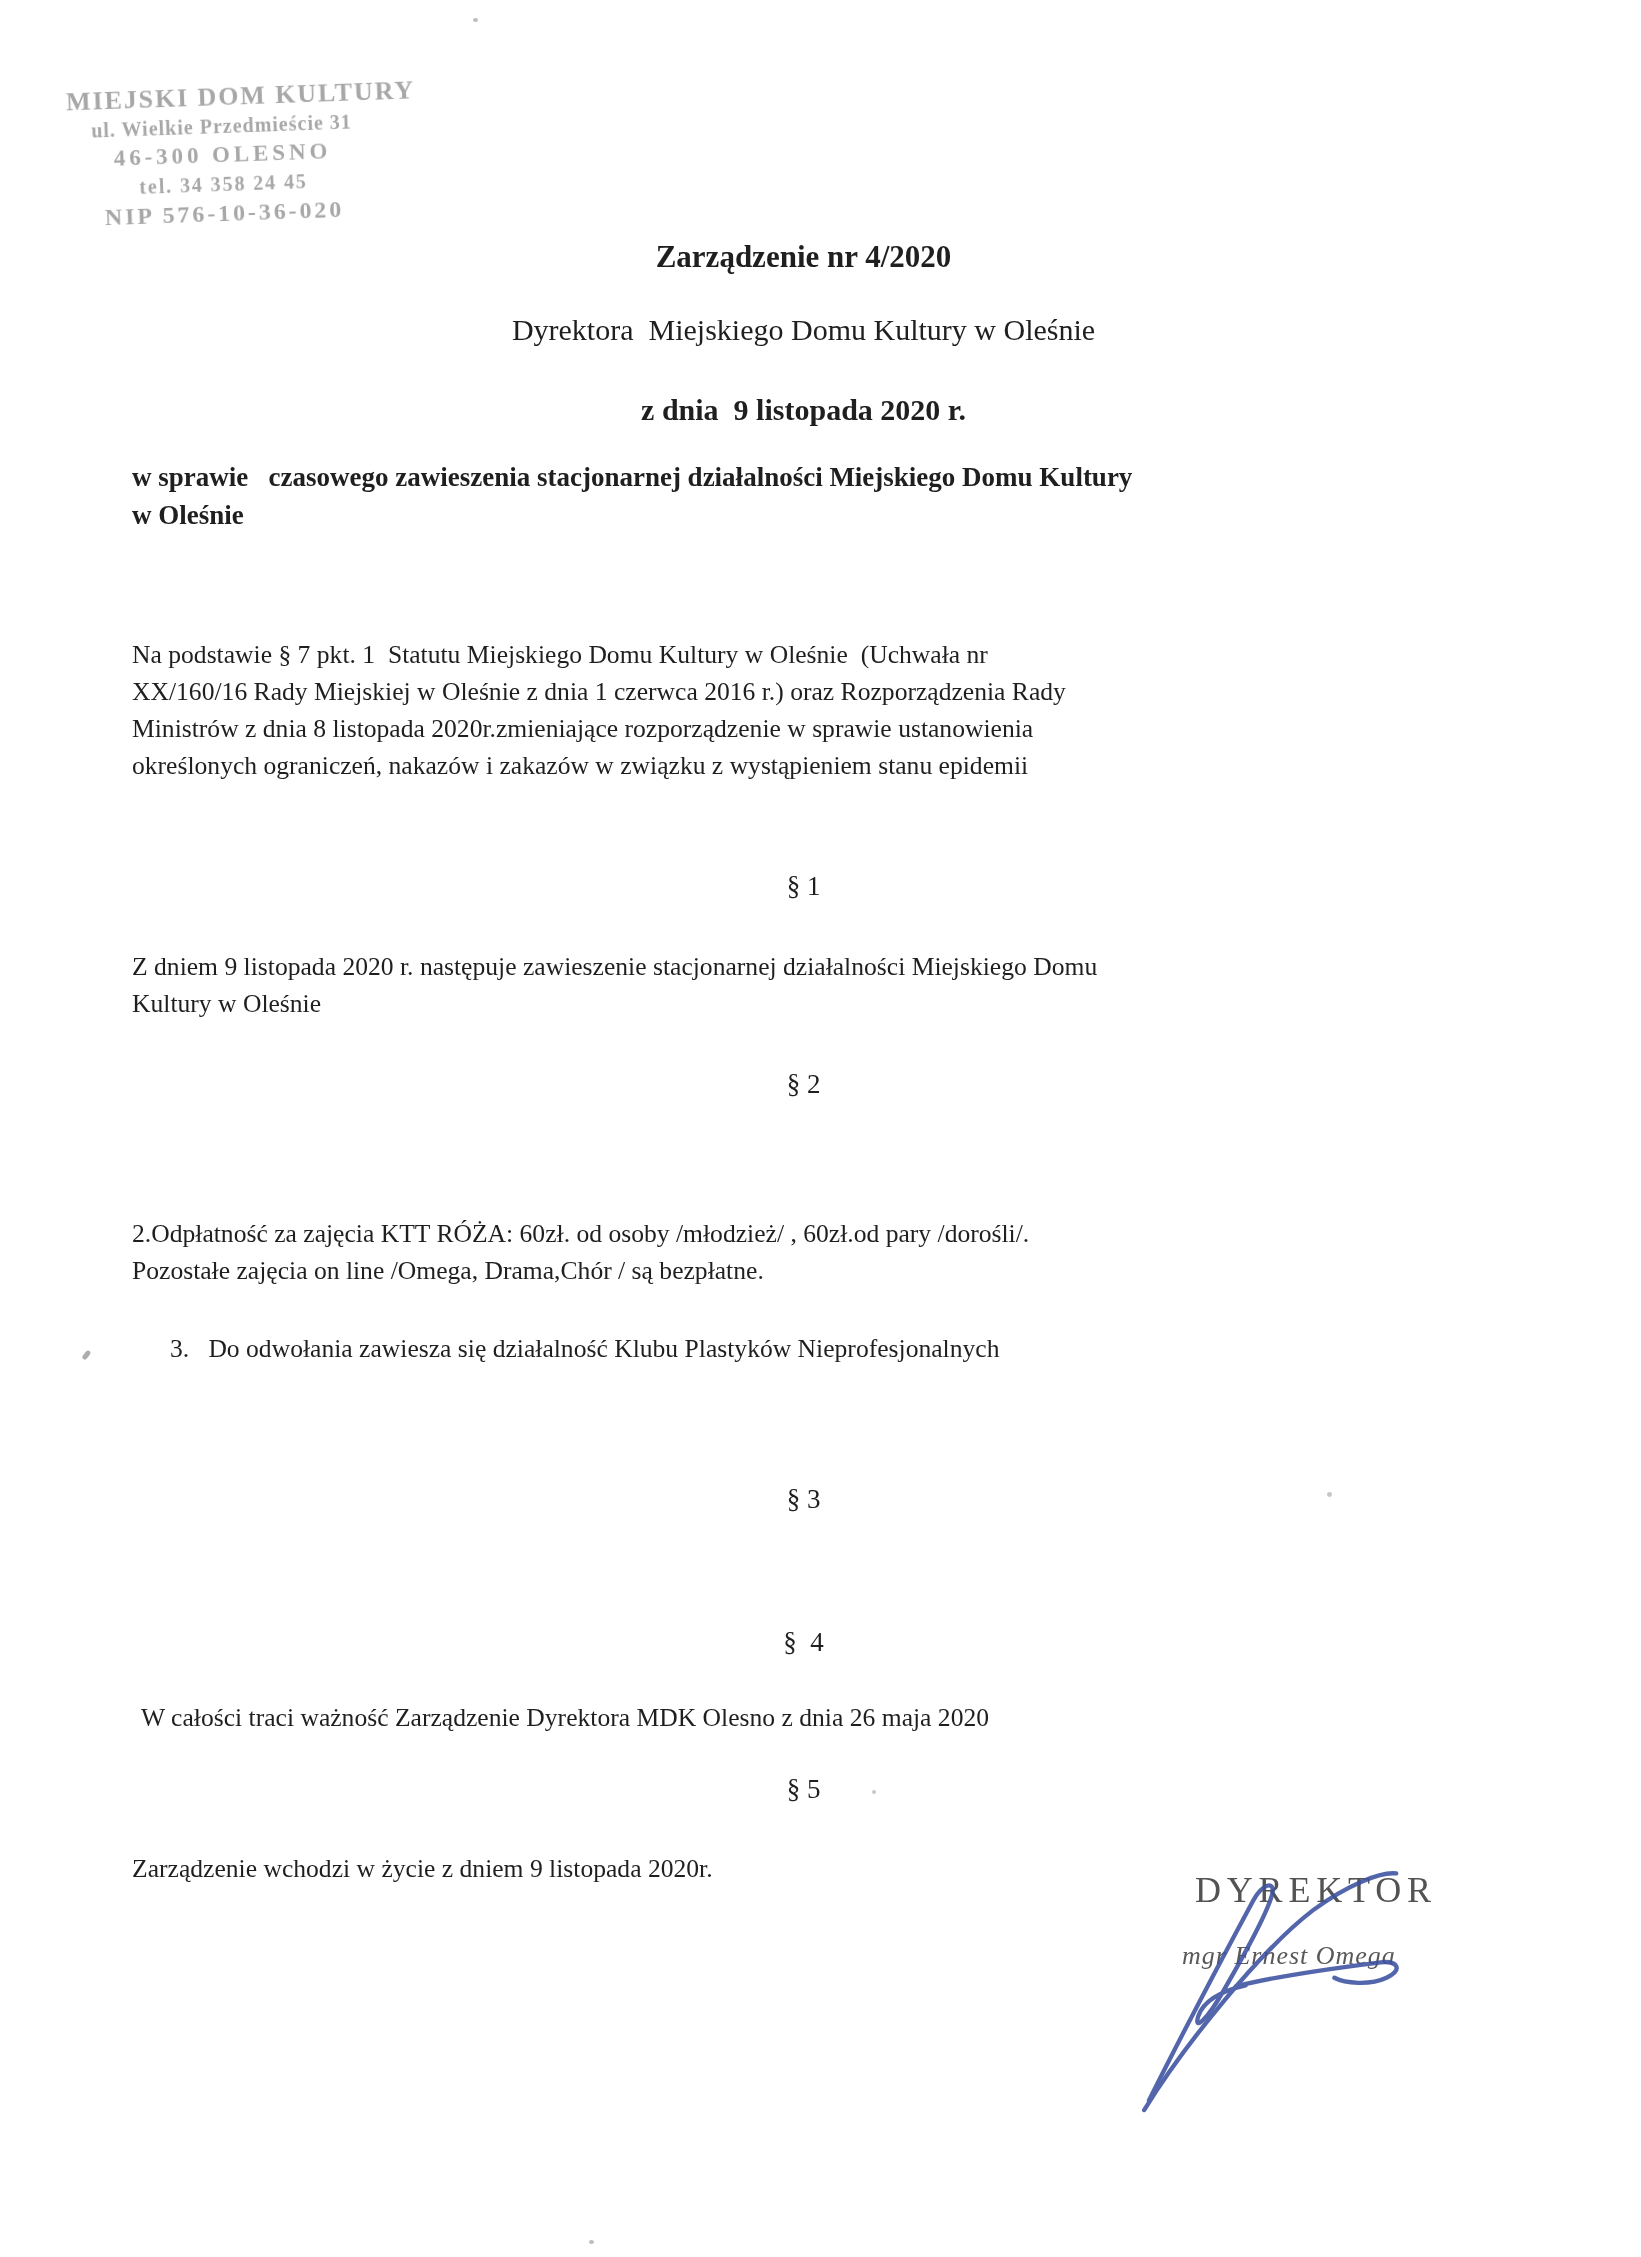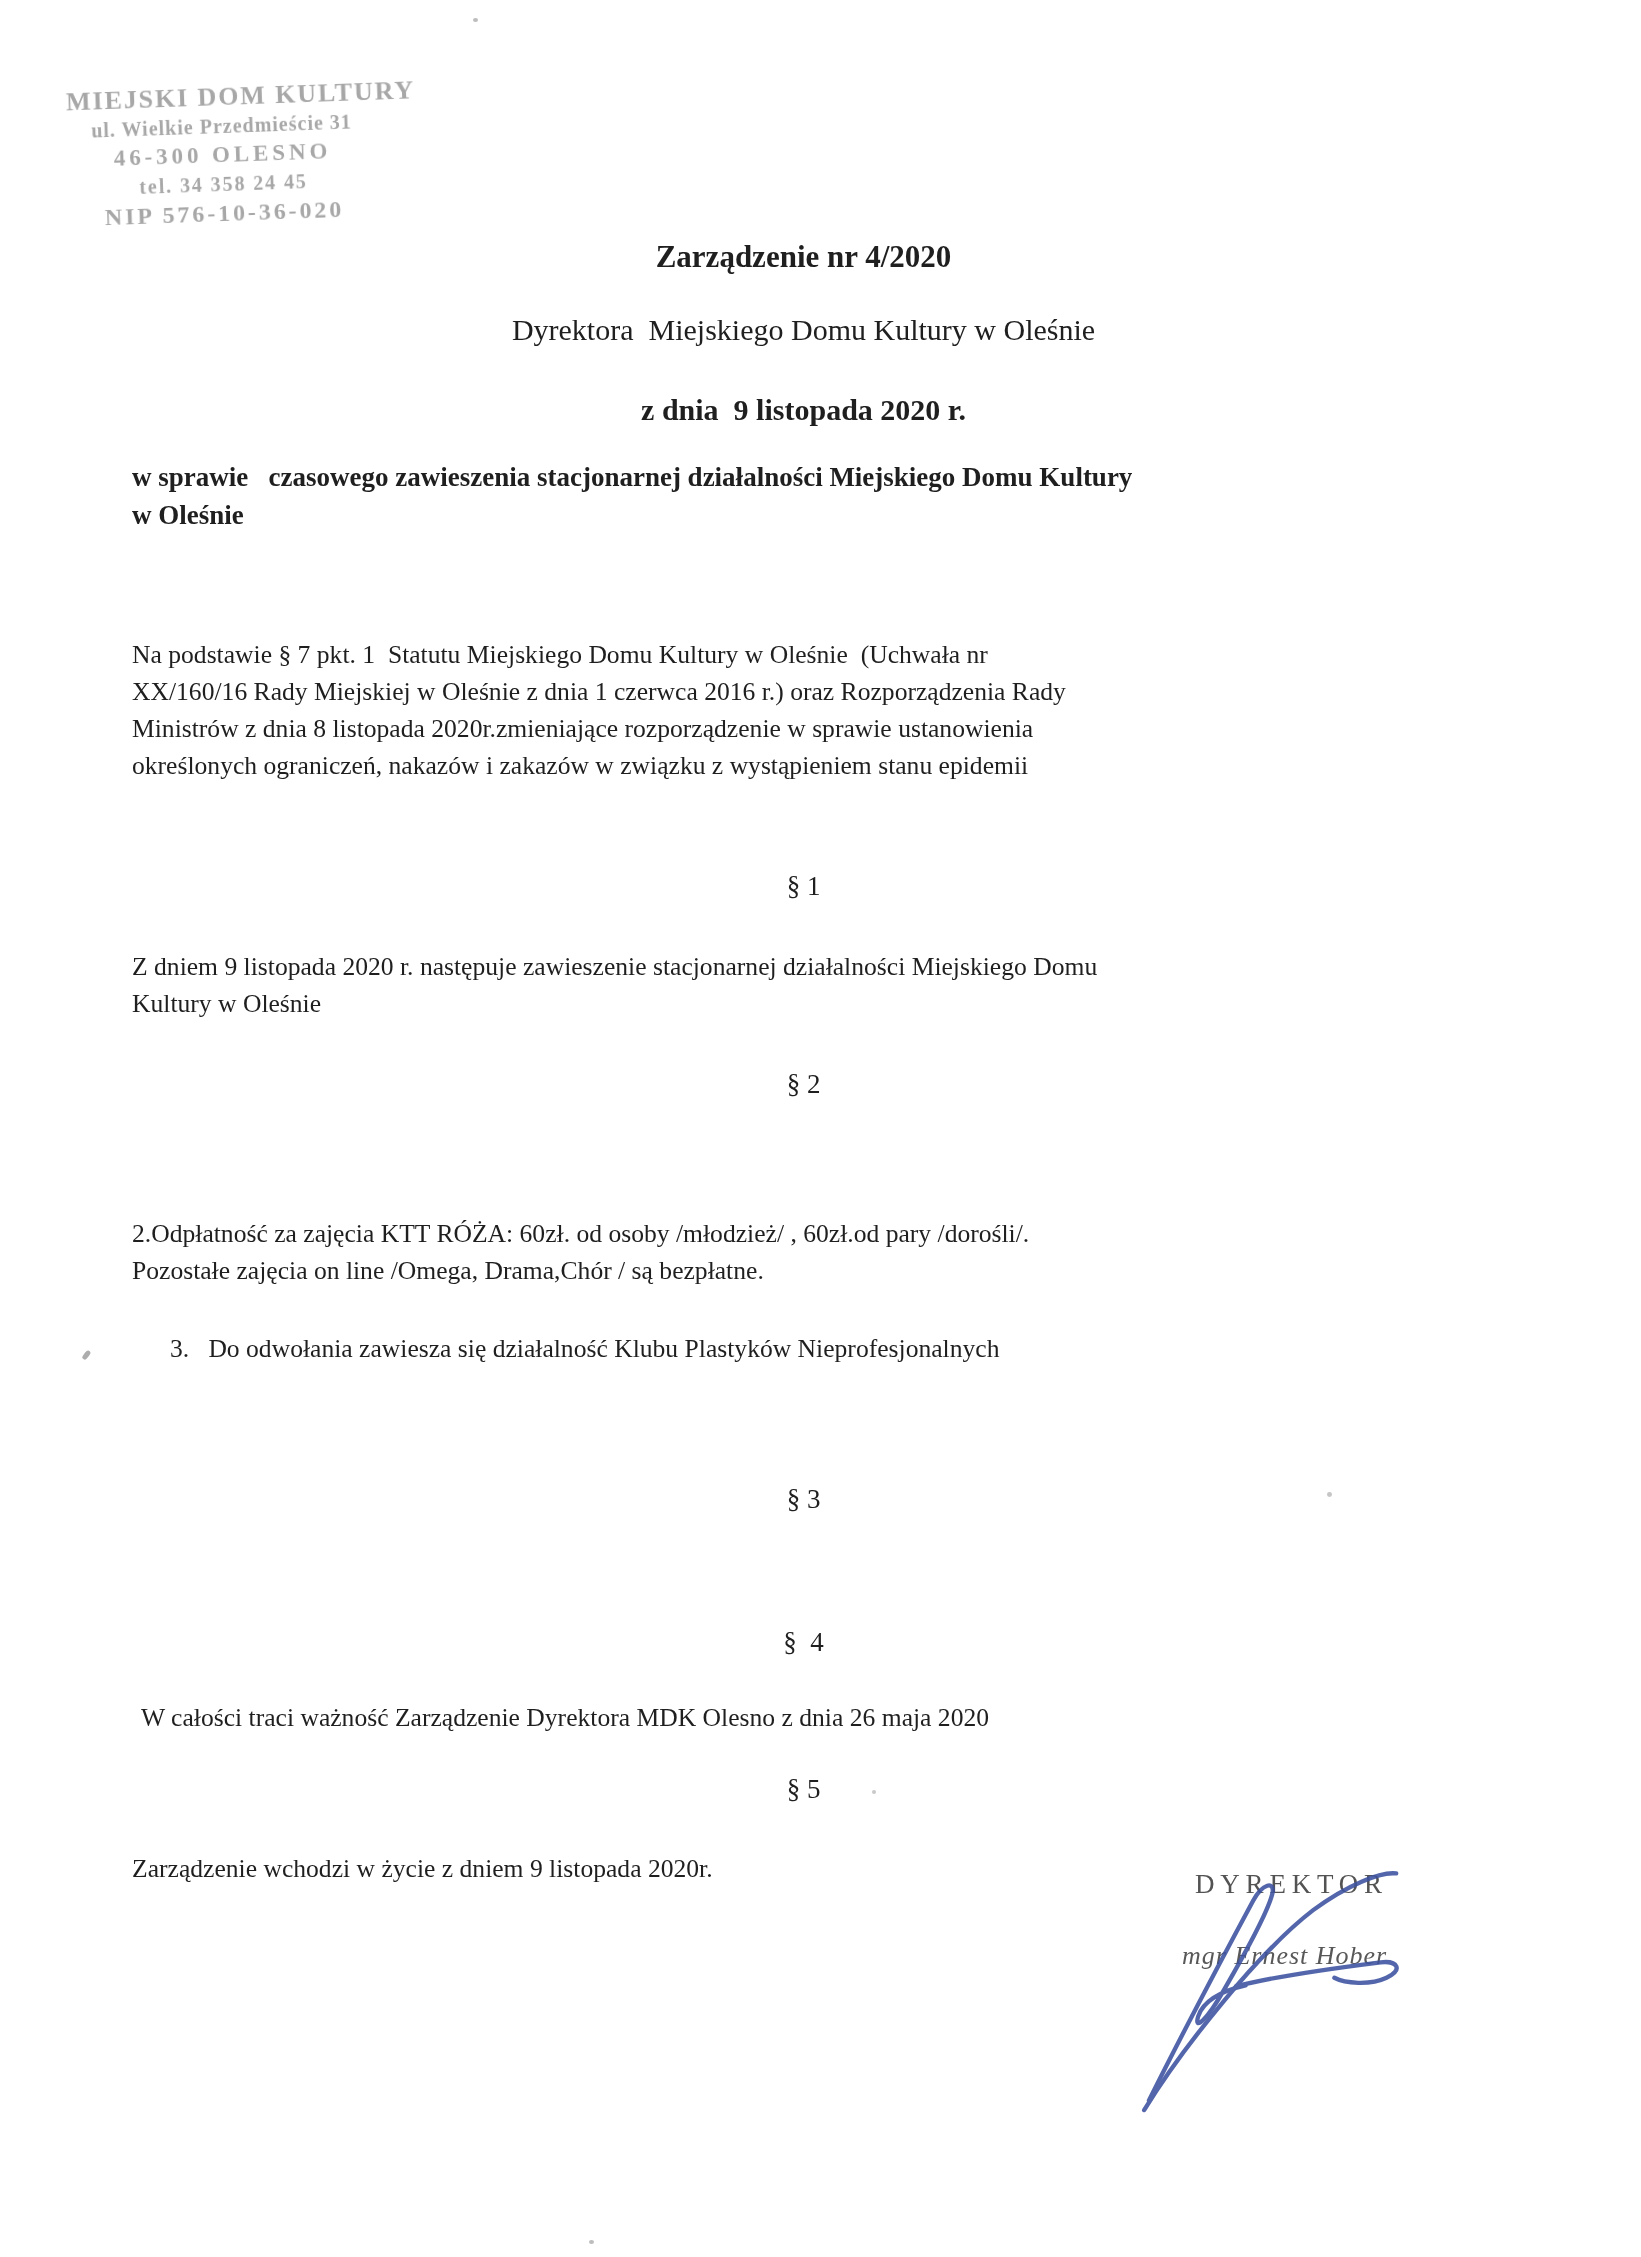--- a/index.html
+++ b/index.html
@@ -51,21 +51,21 @@
   .s2-item1  { left:132px; top:1145px; }
   .s2-item2  { left:132px; top:1215px; }
   .s2-item3  { left:170px; top:1330px; }
   .s3-body   { left:141px; top:1554px; }
   .s4-body   { left:141px; top:1699px; }
   .s5-body   { left:132px; top:1850px; }
 
   
   .sig-role {
     position:absolute; left:1195px; top:1869px;
-    font-size:27px; letter-spacing:5.8px; color:#3c3c3c; opacity:.88;
+    font-size:36px; letter-spacing:5.8px; color:#3c3c3c; opacity:.88;
     white-space:pre;
   }
   .sig-name {
     position:absolute; left:1182px; top:1941px;
     font-size:26px; font-style:italic; letter-spacing:1px;
     color:#474747; opacity:.9; white-space:pre;
   }
   .sig-ink { position:absolute; left:1091px; top:1825px; }
 
   
@@ -115,21 +115,21 @@
 
   <div class="center sec-head line" style="top:1484px">§ 3</div>
 
   <div class="center sec-head line" style="top:1627px">§  4</div>
   <div class="body-block s4-body line">W całości traci ważność Zarządzenie Dyrektora MDK Olesno z dnia 26 maja 2020</div>
 
   <div class="center sec-head line" style="top:1774px">§ 5</div>
   <div class="body-block s5-body line">Zarządzenie wchodzi w życie z dniem 9 listopada 2020r.</div>
 
   <div class="sig-role line">DYREKTOR</div>
-  <div class="sig-name line">mgr Ernest Hober</div>
+  <div class="sig-name line">mgr Ernest Omega</div>
 
   <svg class="sig-ink" width="367" height="319" viewBox="0 0 380 330">
     <g fill="none" stroke="#3d52a0" stroke-width="4.5" stroke-linecap="round" stroke-linejoin="round" opacity="0.88">
       <path d="M 55 295 C 95 230, 175 130, 230 88 C 265 62, 300 48, 316 50"></path>
       <path d="M 60 285 C 90 225, 140 130, 168 78 C 178 60, 190 58, 188 70 C 184 88, 160 132, 138 170 C 120 202, 106 214, 111 198 C 116 183, 134 172, 160 166"></path>
       <path d="M 150 167 C 192 156, 252 148, 300 142 C 318 140, 323 150, 306 158 C 289 166, 263 164, 252 158"></path>
     </g>
   </svg>
 
   <div class="dot" style="left:473px;top:18.3px;width:4.8px;height:3.9px;"></div>

